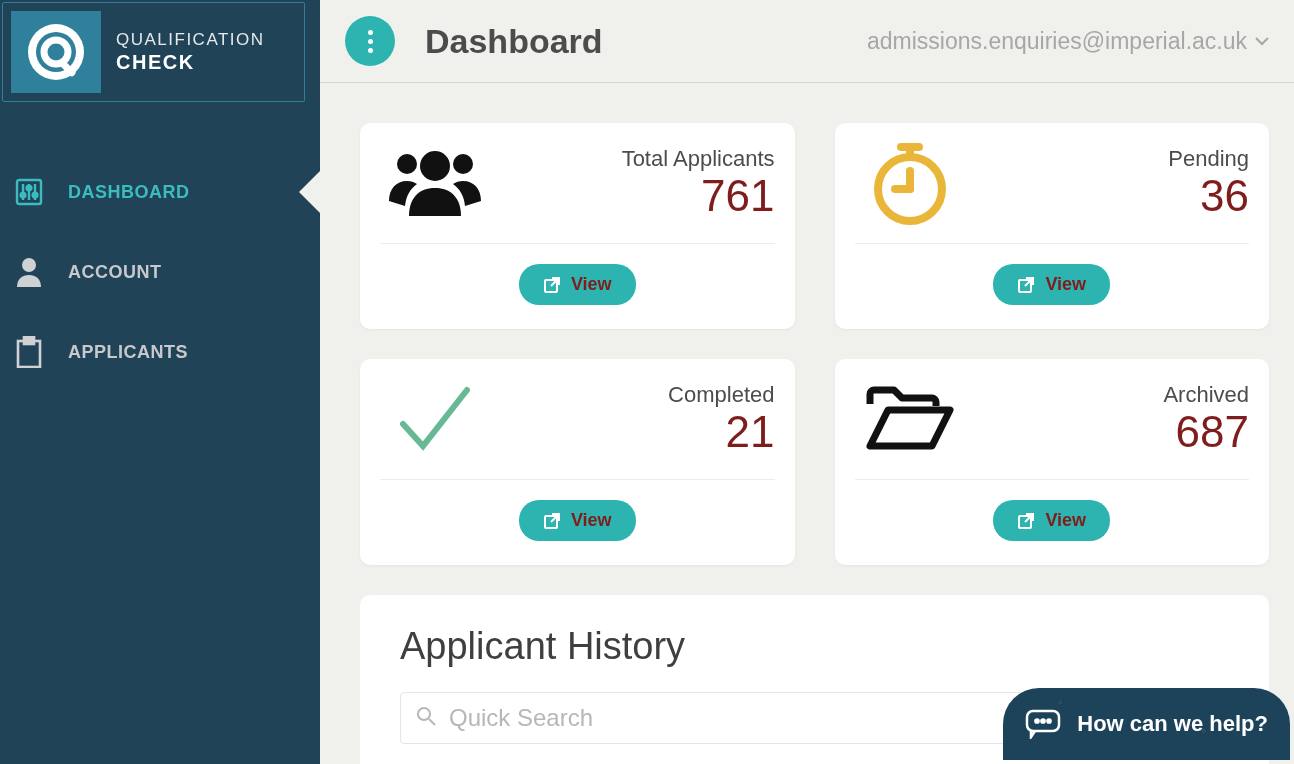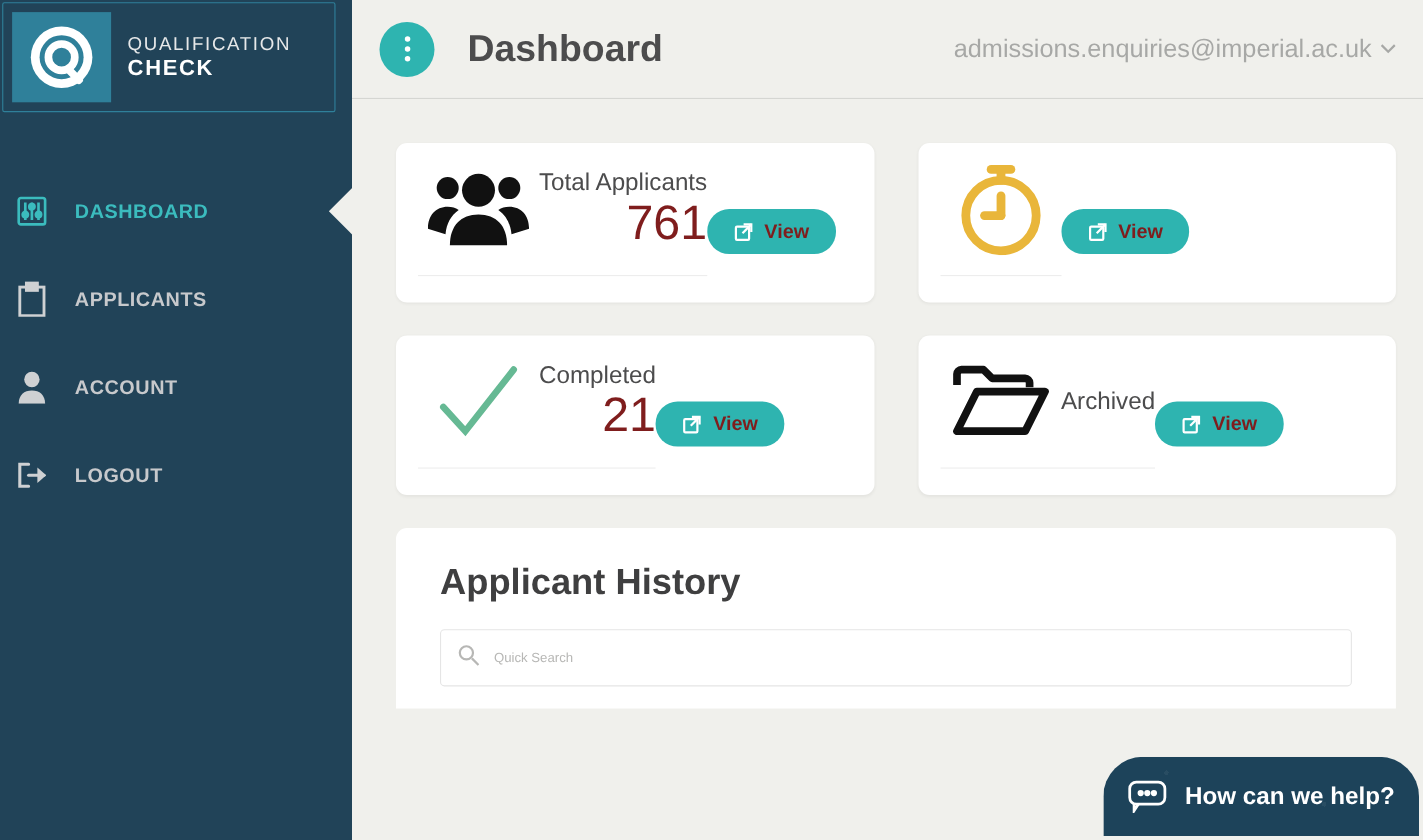--- a/index.html
+++ b/index.html
@@ -21,32 +21,32 @@
   }
   
   .main { flex:1; display:flex; flex-direction:column; }
   .topbar { height:90px; display:flex; align-items:center; padding:0 25px; border-bottom:1px solid #D5D6D2; }
   .kebab  { width:50px; height:50px; border-radius:50%; background:#2EB4B0; display:flex; align-items:center; justify-content:center; cursor:pointer; }
   .kebab span { width:5px; height:5px; background:#fff; border-radius:50%; display:block; margin:2px 0;}
   .page-title { margin-left:30px; font-size:34px; font-weight:700; color:#4C4C4D;}
   .user-drop  { margin-left:auto; color:#A7A8A6; font-size:23px; font-weight:400; cursor:pointer; display:flex; align-items:center; gap:8px;}
   
   .cards { padding:40px 25px 0 40px; display:grid; grid-template-columns:1fr 1fr; gap:30px 40px; }
-  .card  { background:#fff; border-radius:10px; padding:20px 20px 24px 20px; box-shadow:0 1px 3px rgba(0,0,0,0.05); display:flex; flex-direction:row;}
+  .card  { background:#fff; border-radius:10px; padding:20px 20px 24px 20px; box-shadow:0 1px 3px rgba(0,0,0,0.05); display:flex; flex-direction:column;}
   .card-body { display:flex; align-items:center; justify-content:space-between; padding-bottom:20px; border-bottom:1px solid #EDEDED;}
   .card-icon { width:110px; height:80px; display:flex; align-items:center; justify-content:center; }
   .card-info { text-align:right; }
   .card-label{ font-size:22px; color:#4C4C4D; font-weight:400;}
   .card-value{ font-size:44px; color:#7f1d1d; font-weight:400; line-height:1.1;}
   .view-btn { align-self:center; margin-top:20px; background:#2EB4B0; color:#7f1d1d; border:none; border-radius:20px; padding:10px 24px; font-size:18px; font-weight:600; display:flex; align-items:center; gap:10px; cursor:pointer;}
   
   .history   { margin:30px 25px 0 40px; background:#fff; border-radius:10px 10px 0 0; padding:30px 40px 20px 40px;}
-  .history h2{ font-size:33px; font-weight:700; color:#3F3F40; margin-bottom:24px;}
+  .history h2{ font-size:38px; font-weight:400; color:#3F3F40; margin-bottom:24px;}
   .search-wrap{ position:relative; }
-  .search-in { width:100%; height:52px; border:1px solid #E5E5E5; border-radius:4px; padding-left:48px; font-size:12px; color:#555;}
+  .search-in { width:100%; height:52px; border:1px solid #E5E5E5; border-radius:4px; padding-left:48px; font-size:24px; color:#555;}
   .search-in::placeholder{ color:#B7B7B5;}
   .search-ic { position:absolute; left:16px; top:50%; transform:translateY(-50%); color:#B7B7B5;}
   
   .help { position:fixed; right:0; bottom:0; height:72px;  background:#1D435A; color:#fff; border-radius:36px 0 0 0/36px 0 0 0; border-top-left-radius:36px; display:flex; align-items:center; padding:0 22px 0 22px; gap:16px; font-size:22px; font-weight:700; cursor:pointer; background-image:radial-gradient(circle at 20% 20%, rgba(255,255,255,0.05) 2px, transparent 2px),radial-gradient(circle at 70% 60%, rgba(255,255,255,0.05) 2px, transparent 2px); border-top-right-radius:36px; margin-right:4px; margin-bottom:4px;}
 </style>
 </head>
 <body>
 
 <aside class="sidebar">
   <div class="logo-wrap">
@@ -75,48 +75,38 @@
             <circle cx="14" cy="10" r="2.4" fill="#3BBCBE"></circle>
           <line x1="20" y1="6" x2="20" y2="22"></line>
             <circle cx="20" cy="17" r="2.4" fill="#3BBCBE"></circle>
         </svg>
       </span>
       <span>DASHBOARD</span>
     </div>
 
     <div class="nav-item">
       <span class="nav-icon">
+        <svg width="26" height="30" viewBox="0 0 26 30" fill="#cfd1d3">
+          <circle cx="13" cy="8" r="7"></circle>
+          <path d="M1 30c0-8 5-12 12-12s12 4 12 12z"></path>
+        </svg>
+      </span>
+      <span>ACCOUNT</span>
+    </div>
+
+    <div class="nav-item">
+      <span class="nav-icon">
         <svg width="28" height="32" viewBox="0 0 28 32" fill="none" stroke="#cfd1d3" stroke-width="2.6">
           <rect x="3" y="5" width="22" height="26"></rect>
           <rect x="9" y="1" width="10" height="7" fill="#cfd1d3"></rect>
         </svg>
       </span>
       <span>APPLICANTS</span>
     </div>
 
-    <div class="nav-item">
-      <span class="nav-icon">
-        <svg width="26" height="30" viewBox="0 0 26 30" fill="#cfd1d3">
-          <circle cx="13" cy="8" r="7"></circle>
-          <path d="M1 30c0-8 5-12 12-12s12 4 12 12z"></path>
-        </svg>
-      </span>
-      <span>ACCOUNT</span>
-    </div>
-
-    <div class="nav-item">
-      <span class="nav-icon">
-        <svg width="30" height="28" viewBox="0 0 30 28" fill="none" stroke="#cfd1d3" stroke-width="2.8">
-          <path d="M12 4H4v20h8" stroke-linecap="round"></path>
-          <path d="M12 14h14" stroke-linecap="round"></path>
-          <path d="M20 7l8 7-8 7z" fill="#cfd1d3" stroke="none"></path>
-        </svg>
-      </span>
-      <span>LOGOUT</span>
-    </div>
   </nav>
 </aside>
 
 <main class="main">
   <div class="topbar">
     <div class="kebab">
       <div style="display:flex;flex-direction:column;align-items:center">
         <span></span>
           <span></span>
           <span></span>
@@ -164,20 +154,24 @@
       <div class="card-body">
         <div class="card-icon">
           <svg width="78" height="84" viewBox="0 0 78 84" fill="none" stroke="#E9B63A" stroke-width="8" stroke-linecap="round">
             <circle cx="39" cy="48" r="32"></circle>
             <line x1="30" y1="6" x2="48" y2="6"></line>
             <line x1="39" y1="6" x2="39" y2="16"></line>
             <line x1="39" y1="48" x2="39" y2="30"></line>
             <line x1="39" y1="48" x2="24" y2="48"></line>
           </svg>
         </div>
+        <div class="card-info">
+          <div class="card-label">Pending</div>
+          <div class="card-value">36</div>
+        </div>
       </div>
       <button class="view-btn">
         <svg width="18" height="18" viewBox="0 0 18 18" fill="none" stroke="#fff" stroke-width="2">
             <rect x="2" y="4" width="12" height="12" rx="1"></rect>
             <path d="M9 2h7v7"></path>
             <path d="M16 2L8 10"></path>
           </svg>
         <span>View</span>
       </button>
     </div>
@@ -207,20 +201,21 @@
     <div class="card">
       <div class="card-body">
         <div class="card-icon">
           <svg width="92" height="70" viewBox="0 0 92 70" fill="none" stroke="#111" stroke-width="7" stroke-linejoin="round">
             <path d="M6 20V10c0-2 2-4 4-4h20l8 8h30c2 0 4 2 4 4v4"></path>
             <path d="M6 62h62l18-36H24z"></path>
           </svg>
         </div>
         <div class="card-info">
           <div class="card-label">Archived</div>
+          <div class="card-value">687</div>
         </div>
       </div>
       <button class="view-btn">
         <svg width="18" height="18" viewBox="0 0 18 18" fill="none" stroke="#fff" stroke-width="2">
             <rect x="2" y="4" width="12" height="12" rx="1"></rect>
             <path d="M9 2h7v7"></path>
             <path d="M16 2L8 10"></path>
           </svg>
         <span>View</span>
       </button>

